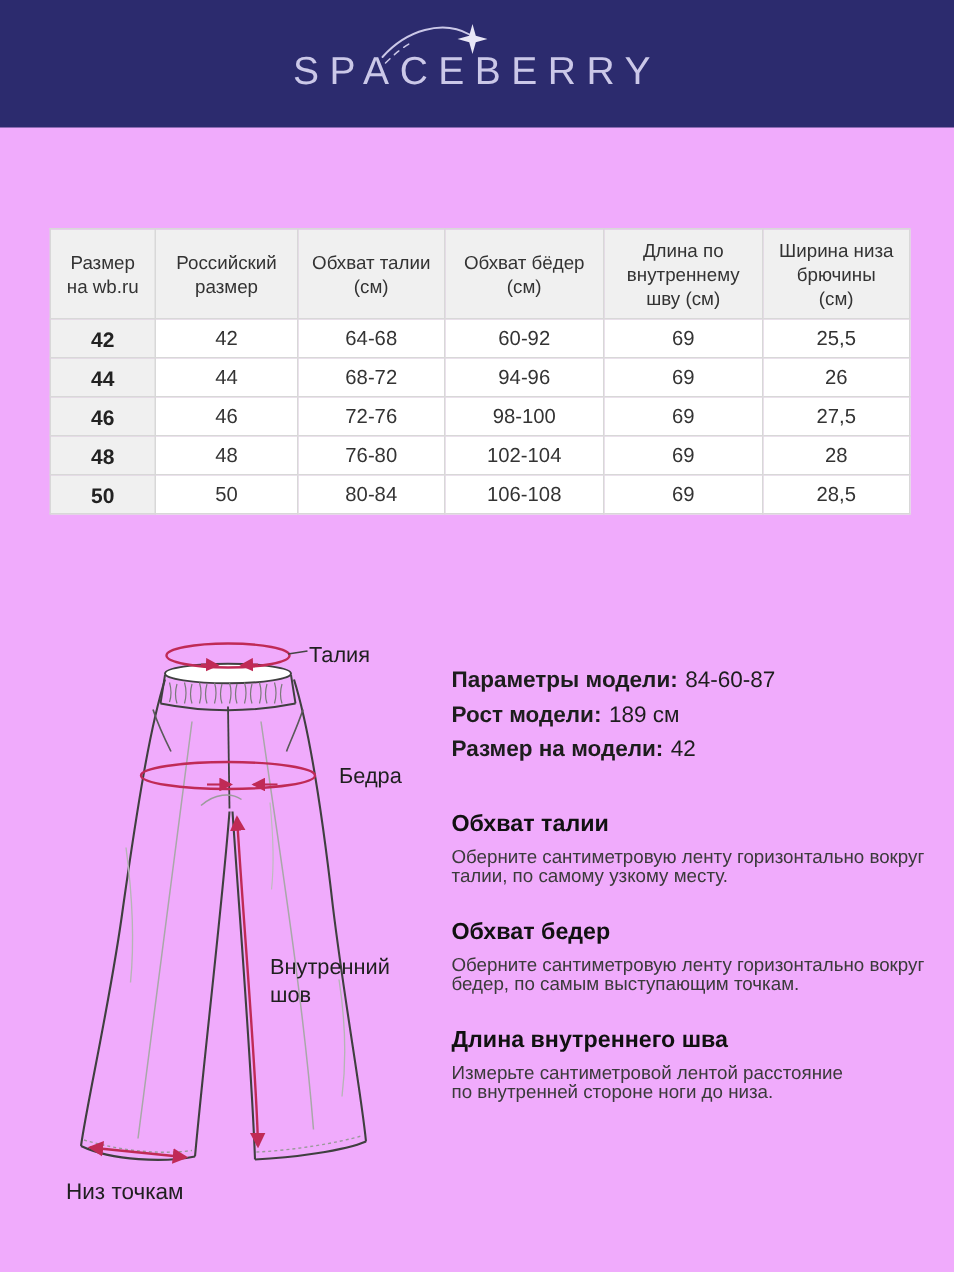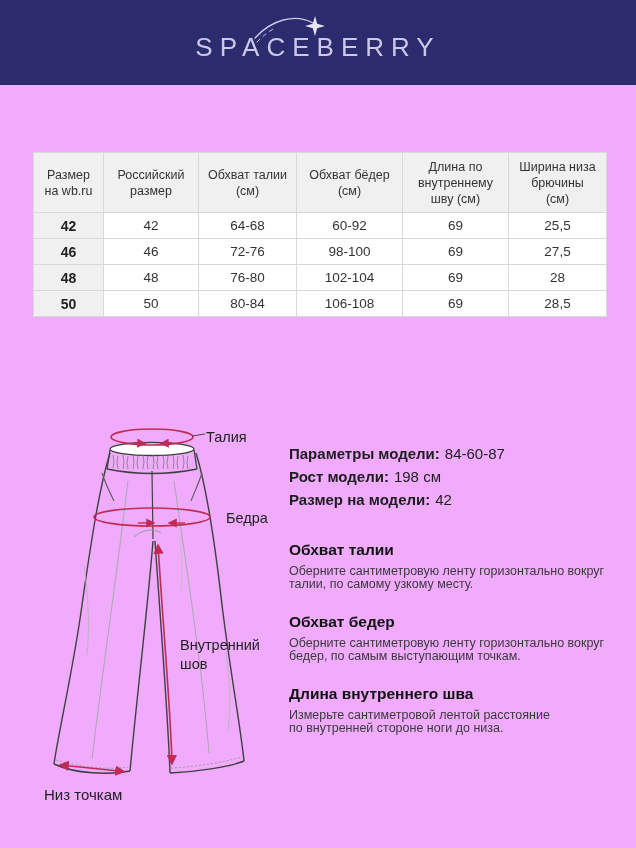--- a/index.html
+++ b/index.html
@@ -93,21 +93,21 @@
     color: #1f1f1f;
   }
   .lbl-waist  { left: 176px; top: 13px; }
   .lbl-hips   { left: 196px; top: 94px; text-align: right; }
   .lbl-inseam { left: 150px; top: 221px; width: 106px; }
   .lbl-hem    { left: 14px;  top: 370px; font-size: 15px; }
 
   
   .info {
     position: absolute;
-    left: 289px;
+    left: 301px;
     top: 446px;
     width: 326px;
     color: #1d1d1d;
   }
   .model-params { margin-bottom: 33px; }
   .param-line {
     font-size: 15px;
     line-height: 16px;
     margin-bottom: 7px;
   }
@@ -173,20 +173,28 @@
     <tbody>
       <tr>
         <td class="col-first">42</td>
         <td>42</td>
         <td>64-68</td>
         <td>60-92</td>
         <td>69</td>
         <td>25,5</td>
       </tr>
       <tr>
+        <td class="col-first">44</td>
+        <td>44</td>
+        <td>68-72</td>
+        <td>94-96</td>
+        <td>69</td>
+        <td>26</td>
+      </tr>
+      <tr>
         <td class="col-first">46</td>
         <td>46</td>
         <td>72-76</td>
         <td>98-100</td>
         <td>69</td>
         <td>27,5</td>
       </tr>
       <tr>
         <td class="col-first">48</td>
         <td>48</td>
@@ -258,21 +266,21 @@
     <div class="diagram-label lbl-inseam">Внутренний шов</div>
     <div class="diagram-label lbl-hem">Низ точкам</div>
   </div>
 
   <div class="info">
     <div class="model-params">
       <div class="param-line">
         <span class="param-label">Параметры модели:</span><span class="param-value">84-60-87</span>
       </div>
       <div class="param-line">
-        <span class="param-label">Рост модели:</span><span class="param-value">198 см</span>
+        <span class="param-label">Рост модели:</span><span class="param-value">189 см</span>
       </div>
       <div class="param-line">
         <span class="param-label">Размер на модели:</span><span class="param-value">42</span>
       </div>
     </div>
 
     <div class="guide-section">
       <h3>Обхват талии</h3>
       <p>Оберните сантиметровую ленту горизонтально вокруг
 талии, по самому узкому месту.</p>

